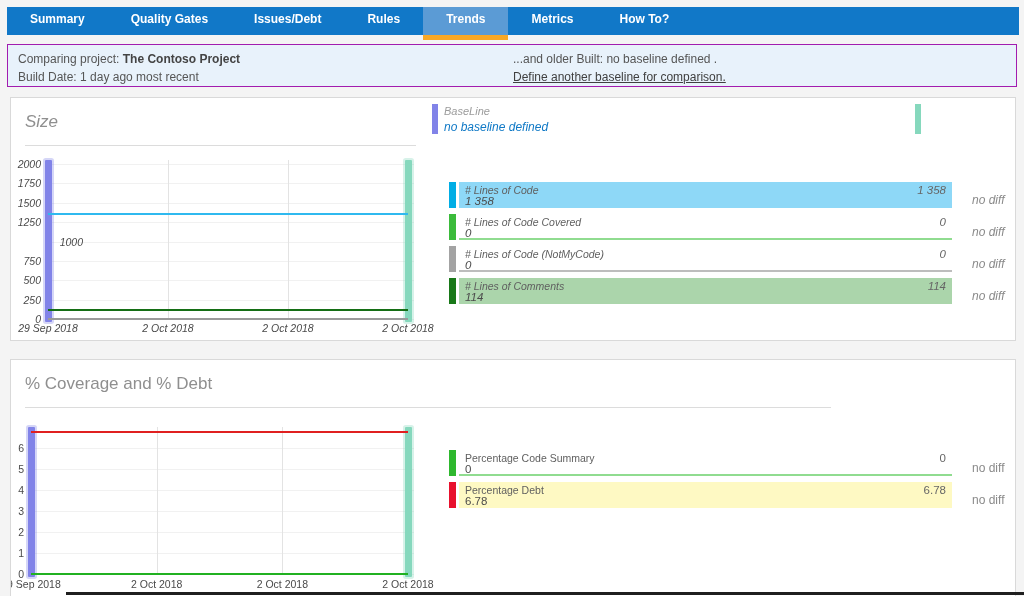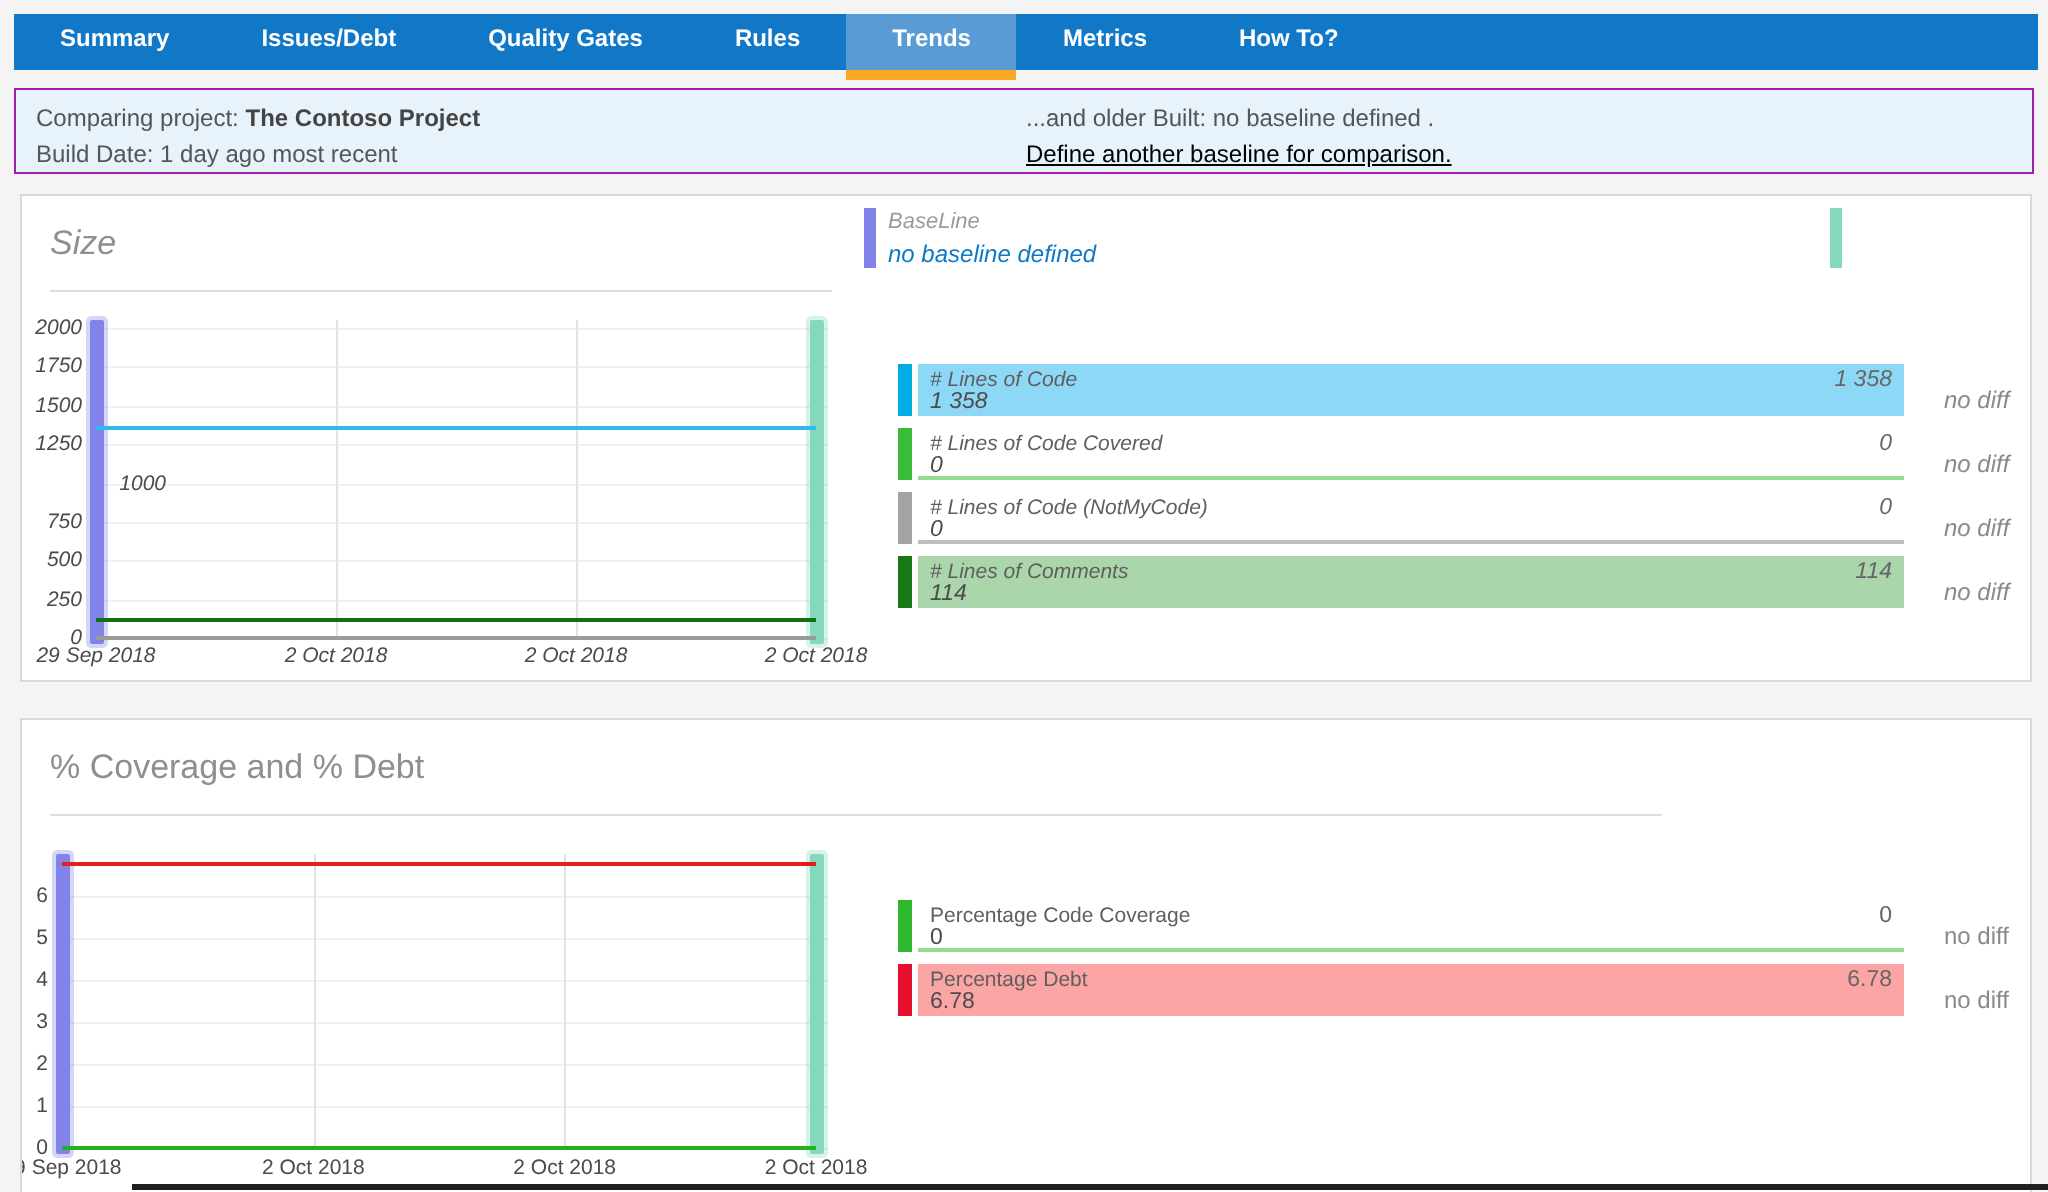--- a/index.html
+++ b/index.html
@@ -23,21 +23,21 @@
     content:"";position:absolute;left:0;right:0;bottom:-5px;height:5px;background:#f9a825;
   }
   
   .infobar{
     position:absolute;left:7px;top:44px;width:1010px;height:43px;
     background:#e8f2fb;border:1px solid #a21caf;box-sizing:border-box;
     font-size:12px;color:#555;
   }
   .info-left{position:absolute;left:10px;top:5px;line-height:18px;}
   .info-right{position:absolute;left:505px;top:5px;line-height:18px;}
-  .info-link{color:#000000;text-decoration:underline;cursor:pointer;}
+  .info-link{color:#404040;text-decoration:underline;cursor:pointer;}
   .b{font-weight:700;color:#444;}
   
   .panel{
     position:absolute;left:10px;width:1006px;background:#fff;
     border:1px solid #d9d9d9;box-sizing:border-box;overflow:hidden;
   }
   #panel1{top:97px;height:244px;font-style:italic;}
   #panel2{top:359px;height:240px;}
   .panel-title{position:absolute;left:14px;top:14px;font-size:17px;color:#8f8f8f;}
   .panel-divider{position:absolute;top:47px;height:1px;background:#dcdcdc;}
@@ -64,22 +64,22 @@
   .m-current{position:absolute;right:6px;top:2px;font-size:11.5px;color:#666;}
   .m-diff{position:absolute;left:523px;top:11px;font-size:12px;color:#8a8a8a;white-space:nowrap;}
   
   .bottom-line{position:absolute;left:66px;right:0;top:592px;height:3px;background:#1f1f1f;}
 </style>
 </head>
 <body>
 
 <div class="tabbar">
   <div class="tab">Summary</div>
+  <div class="tab">Quality Gates</div>
   <div class="tab">Issues/Debt</div>
-  <div class="tab">Quality Gates</div>
   <div class="tab">Rules</div>
   <div class="tab active">Trends</div>
   <div class="tab">Metrics</div>
   <div class="tab">How To?</div>
 </div>
 
 <div class="infobar">
   <div class="info-left">
     <div>
       <span>Comparing project:</span>
@@ -209,30 +209,30 @@
       <div class="sline" style="left: 20px; width: 377px; top: 70.62px; background: rgb(224, 32, 32);"></div>
       <div class="xlab" style="left: -25px; top: 218px;">29 Sep 2018</div>
       <div class="xlab" style="left: 100.667px; top: 218px;">2 Oct 2018</div>
       <div class="xlab" style="left: 226.333px; top: 218px;">2 Oct 2018</div>
       <div class="xlab" style="left: 352px; top: 218px;">2 Oct 2018</div>
     </div>
 
   <div class="metric-line" style="top:90px;">
     <div class="m-bar" style="background: rgb(46, 184, 46);"></div>
     <div class="m-box" style="border-bottom: 2px solid rgb(144, 220, 144);">
-      <div class="m-name">Percentage Code Coverage</div>
+      <div class="m-name">Percentage Code Summary</div>
       <div class="m-value">0</div>
       <div class="m-current">0</div>
     </div>
     <div class="m-diff">no diff</div>
   </div>
 
   <div class="metric-line" style="top:122px;">
     <div class="m-bar" style="background: rgb(232, 17, 45);"></div>
-    <div class="m-box" style="background: #fca5a5;">
+    <div class="m-box" style="background: #fef9c3;">
       <div class="m-name">Percentage Debt</div>
       <div class="m-value">6.78</div>
       <div class="m-current">6.78</div>
     </div>
     <div class="m-diff">no diff</div>
   </div>
 </div>
 
 <div class="bottom-line"></div>
 

